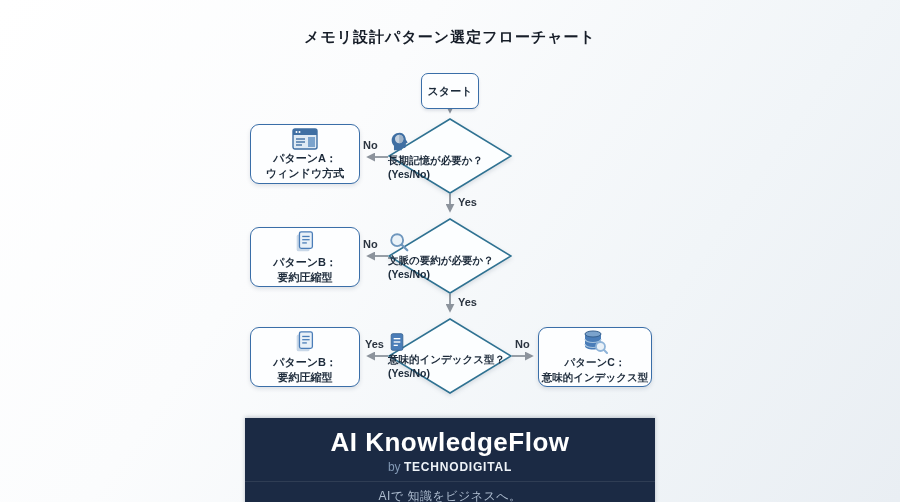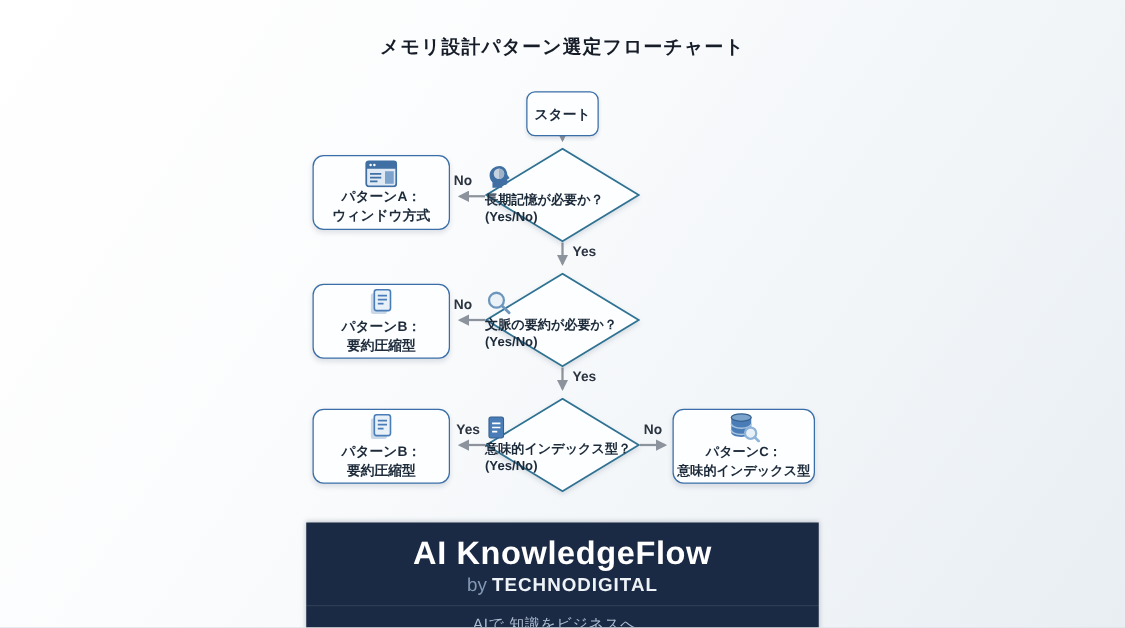--- a/index.html
+++ b/index.html
@@ -39,21 +39,21 @@
   .node-icon{display:block;margin-bottom:1px;}
   .edge-label{
     position:absolute;font-size:11px;font-weight:bold;color:#2b3440;
   }
   .footer{
     position:absolute;left:245px;top:418px;width:410px;height:96px;
     background:#1b2a44;color:#fff;text-align:center;box-sizing:border-box;padding-top:9px;
     box-shadow:0 -1px 4px rgba(20,35,60,.25);
   }
   .footer .brand{font-size:26px;font-weight:bold;letter-spacing:.5px;color:#ffffff;}
-  .footer .byline{margin-top:2px;font-size:15px;}
+  .footer .byline{margin-top:2px;font-size:12px;}
   .footer .byline .by{color:#8298b4;font-weight:normal;}
   .footer .byline .company{color:#eef3f8;font-weight:bold;letter-spacing:.8px;}
   .footer .tagline{
     margin-top:7px;padding-top:6px;border-top:1px solid rgba(255,255,255,.09);
     font-size:12px;color:#aebdd0;letter-spacing:.5px;
   }
 </style>
 </head>
 <body>
 

